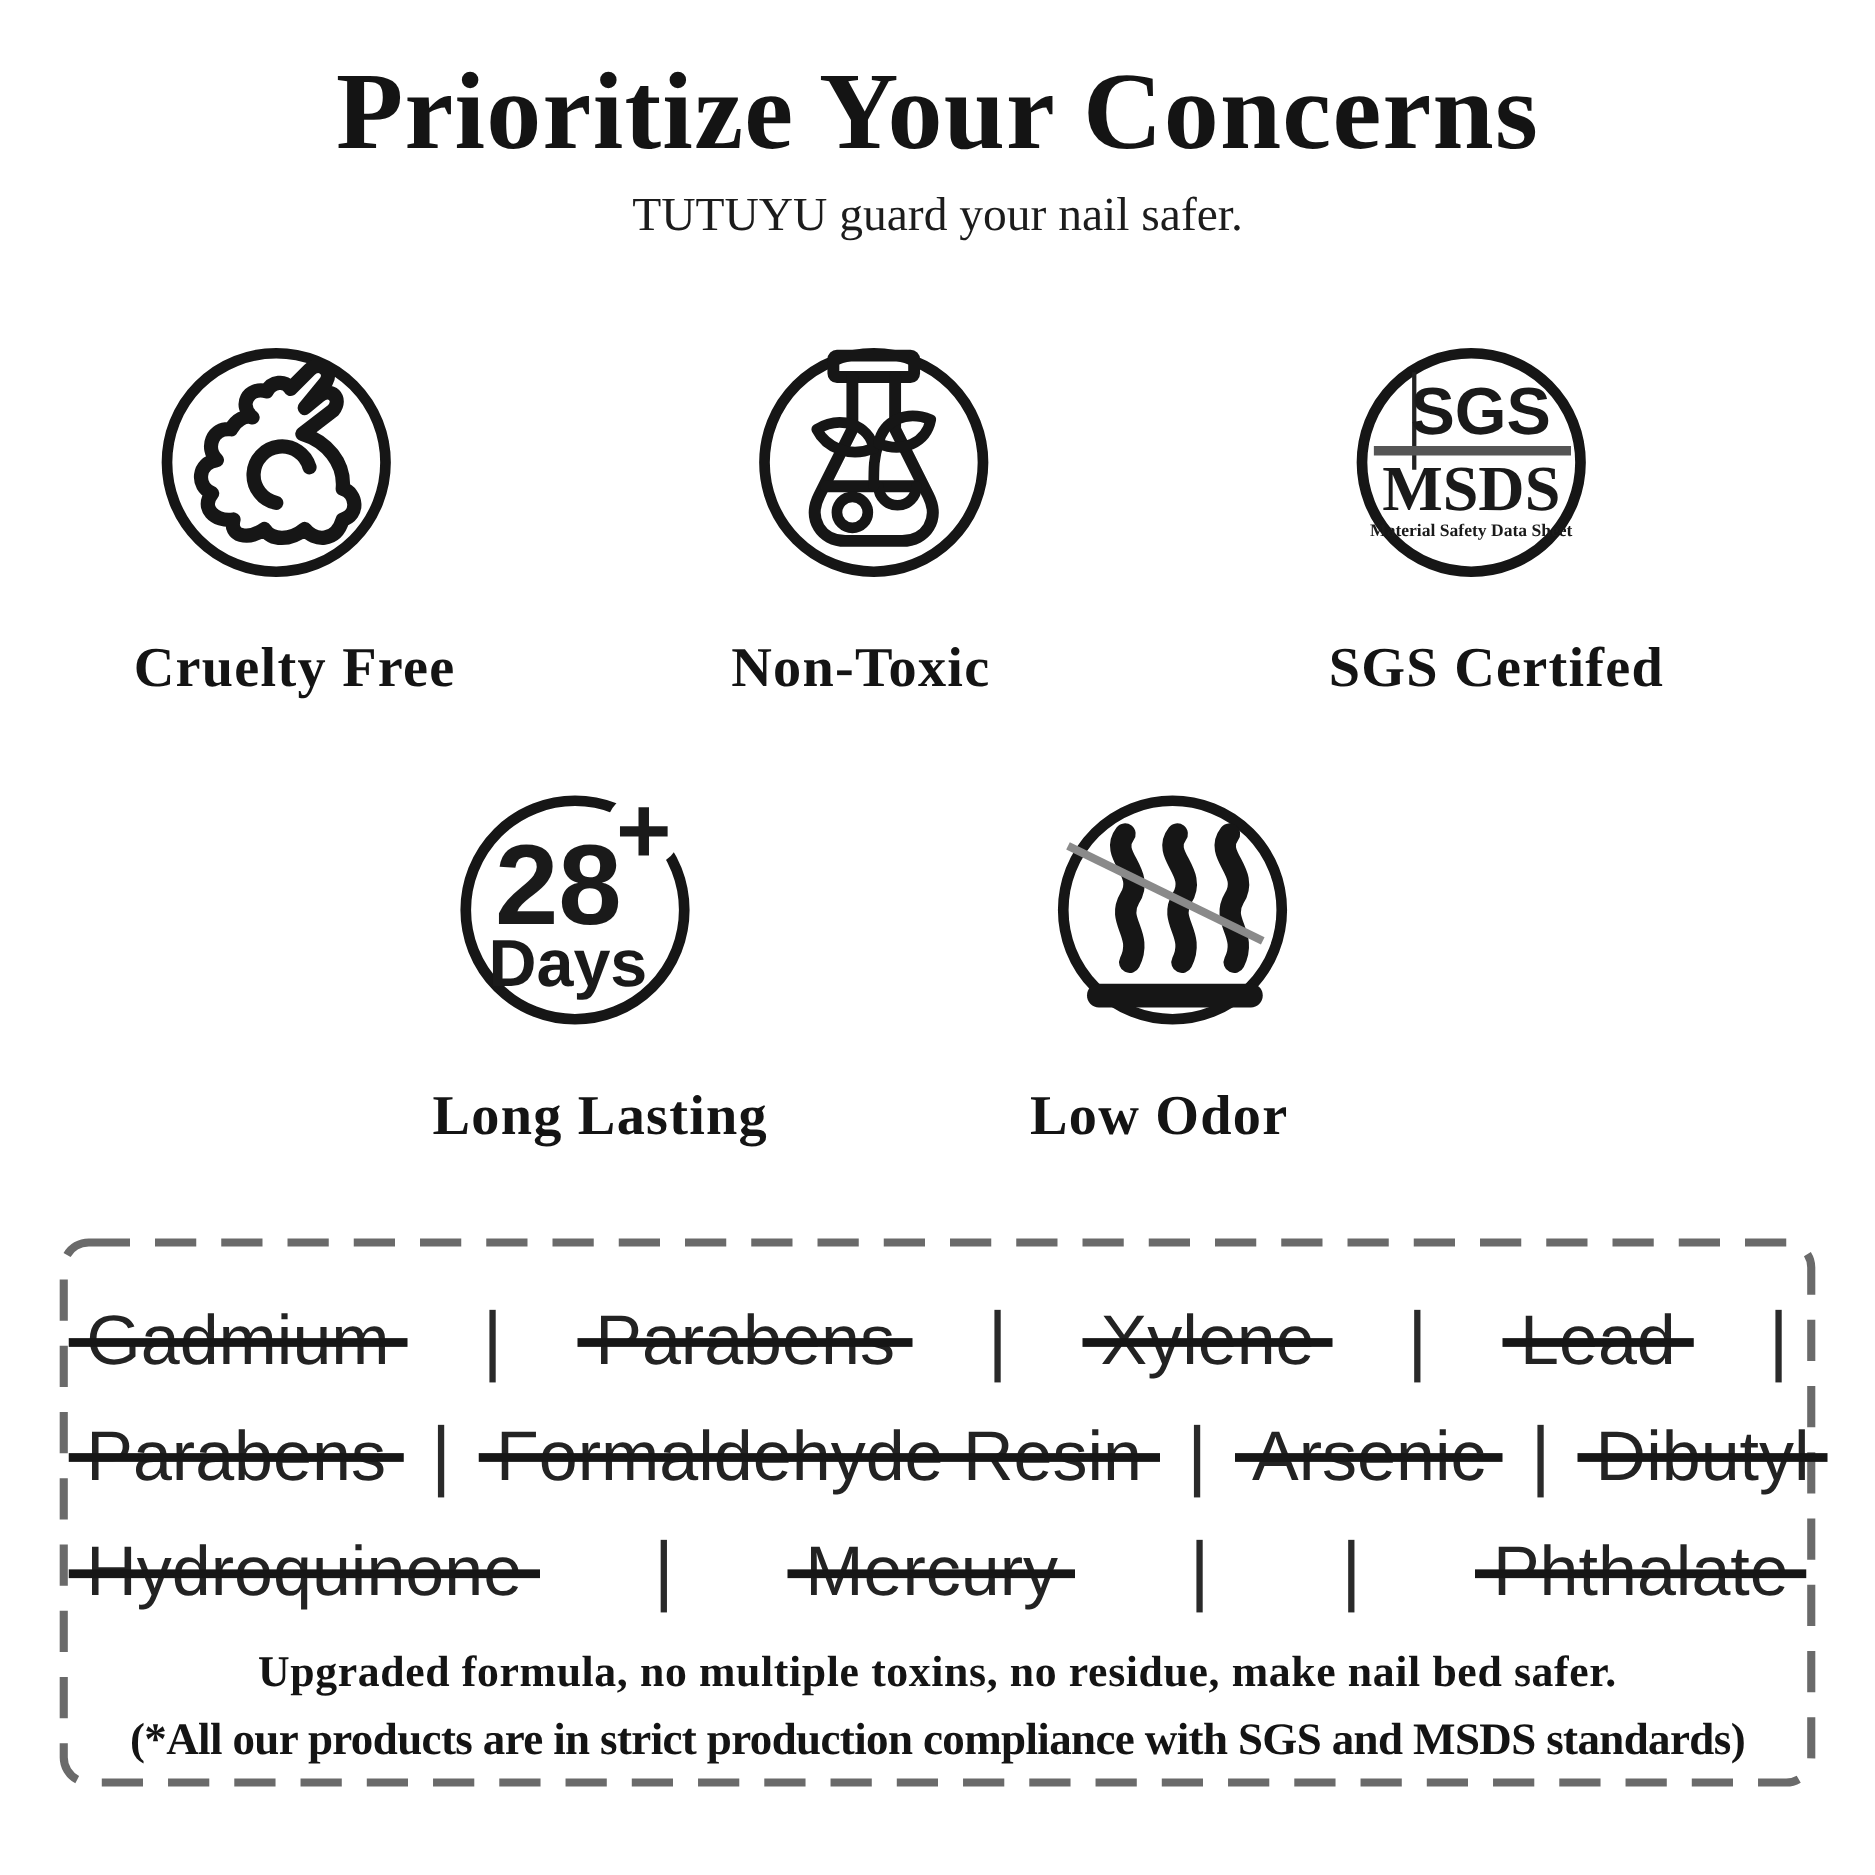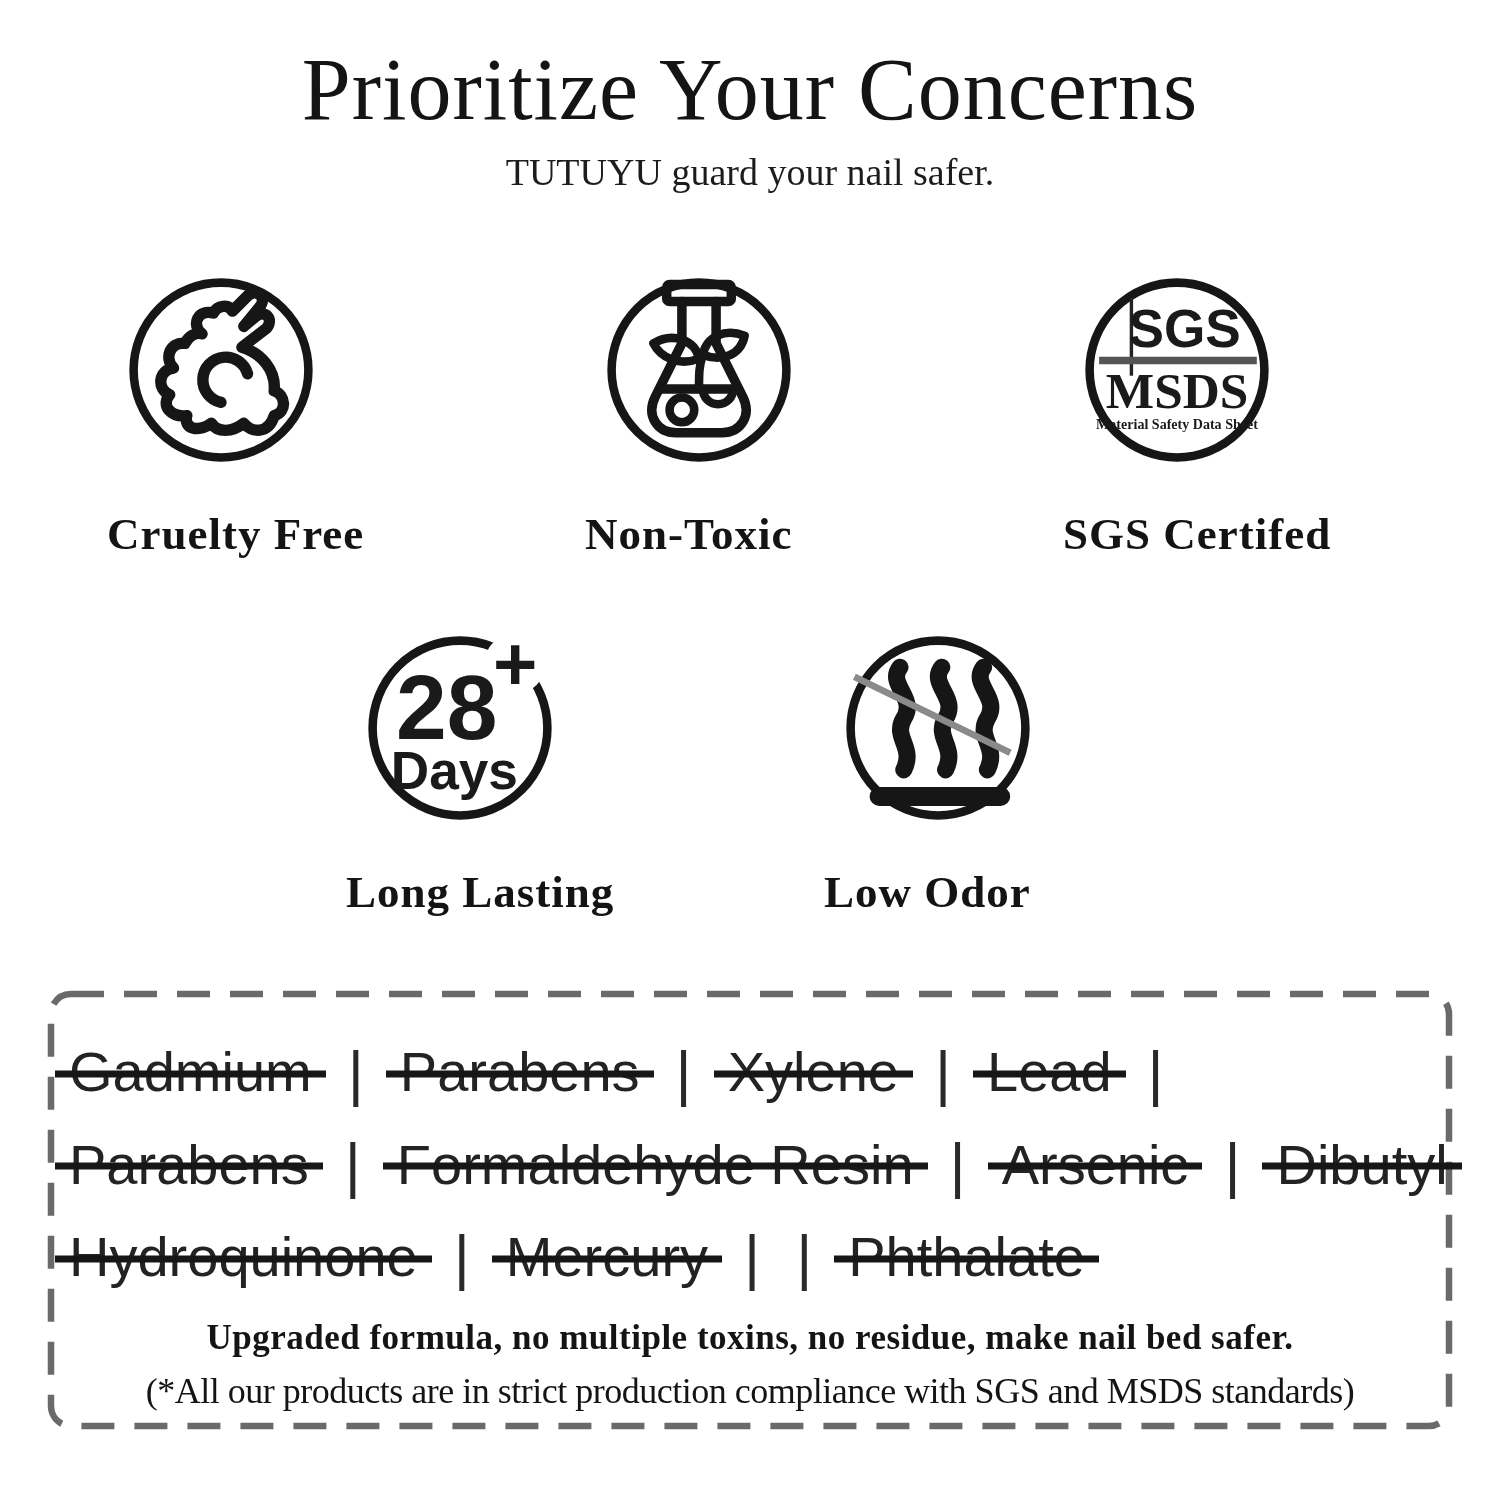--- a/index.html
+++ b/index.html
@@ -8,21 +8,21 @@
     position:relative;
     width:1500px; height:1500px;
     background:#ffffff;
     color:#151515;
     font-family:"Liberation Serif", serif;
     overflow:hidden;
   }
   
   .header { text-align:center; padding-top:44px; }
   .title {
-    font-size:88px; font-weight:400; line-height:1.05;
+    font-size:88px; font-weight:700; line-height:1.05;
     letter-spacing:1px; color:#141414;
     font-family:"Liberation Serif", serif;
   }
   .subtitle {
     margin-top:14px; font-size:38px; font-weight:400; color:#1c1c1c;
   }
   
   .features { margin-top:62px; display:flex; flex-direction:column; gap:54px; }
   .feature-row { display:flex; justify-content:center; gap:148px; }
   .feature { width:330px; display:flex; flex-direction:column; align-items:flex-start; }
@@ -37,39 +37,39 @@
   .toxins-box {
     position:relative;
     width:1406px; height:440px;
     margin:72px auto 0;
     padding:50px 22px 0;
     text-align:center;
   }
   .box-border { position:absolute; left:0; top:0; width:100%; height:100%; }
   .box-inner { position:relative; }
   .chem-row {
-    display:flex; justify-content:flex-start; align-items:center;
+    display:flex; justify-content:space-between; align-items:center;
     gap:36px; margin-bottom:28px;
     font-family:"Liberation Sans", sans-serif;
     font-weight:300; font-size:56px; color:#232323;
     line-height:1.15;
   }
   .strike { position:relative; white-space:nowrap; }
   .strike::after {
     content:""; position:absolute; left:-14px; right:-14px;
     top:52%; transform:translateY(-50%);
     height:7px; background:#161616;
   }
   .sep {
     font-family:"Liberation Sans", sans-serif;
     font-weight:300; font-size:62px; color:#2a2a2a; line-height:1;
   }
   .notes { margin-top:4px; }
   .note1 { font-size:35px; font-weight:700; letter-spacing:0.5px; color:#141414; }
-  .note2 { font-size:36px; font-weight:400; letter-spacing:-0.5px; margin-top:12px; color:#141414; }
+  .note2 { font-size:36px; font-weight:700; letter-spacing:-0.5px; margin-top:12px; color:#141414; }
 </style>
 </head>
 <body>
 
 <div class="page">
 
   <div class="header">
     <div class="title">Prioritize Your Concerns</div>
     <div class="subtitle">TUTUYU guard your nail safer.</div>
   </div>

